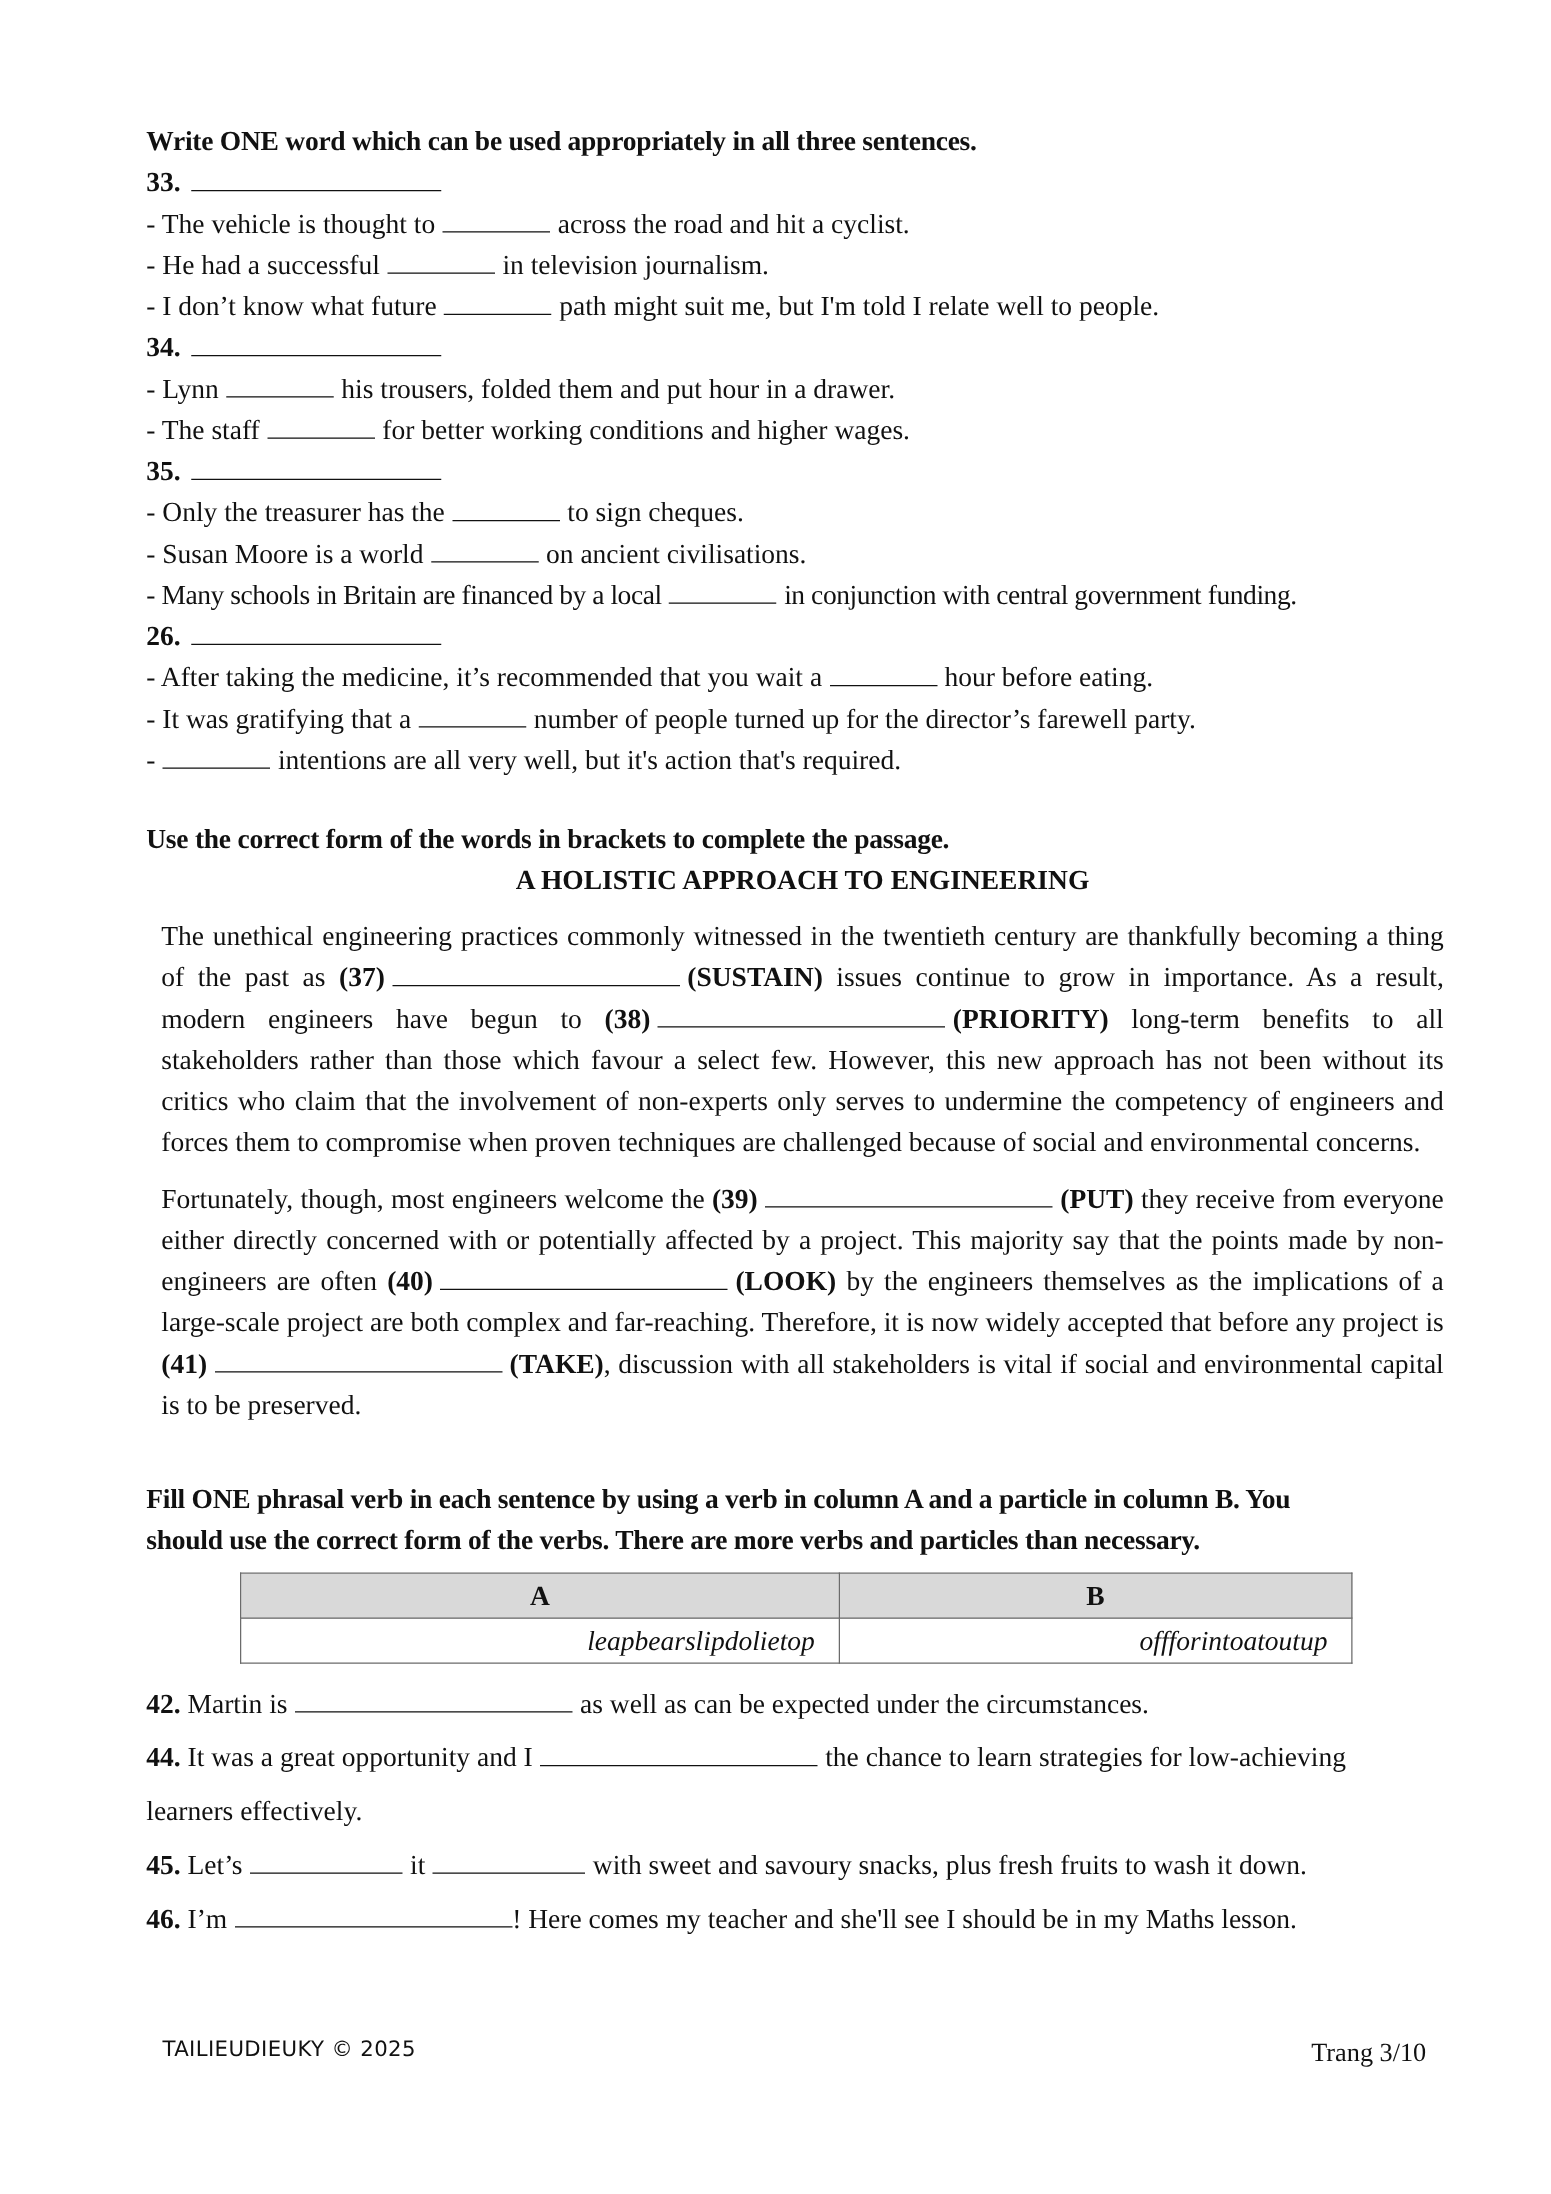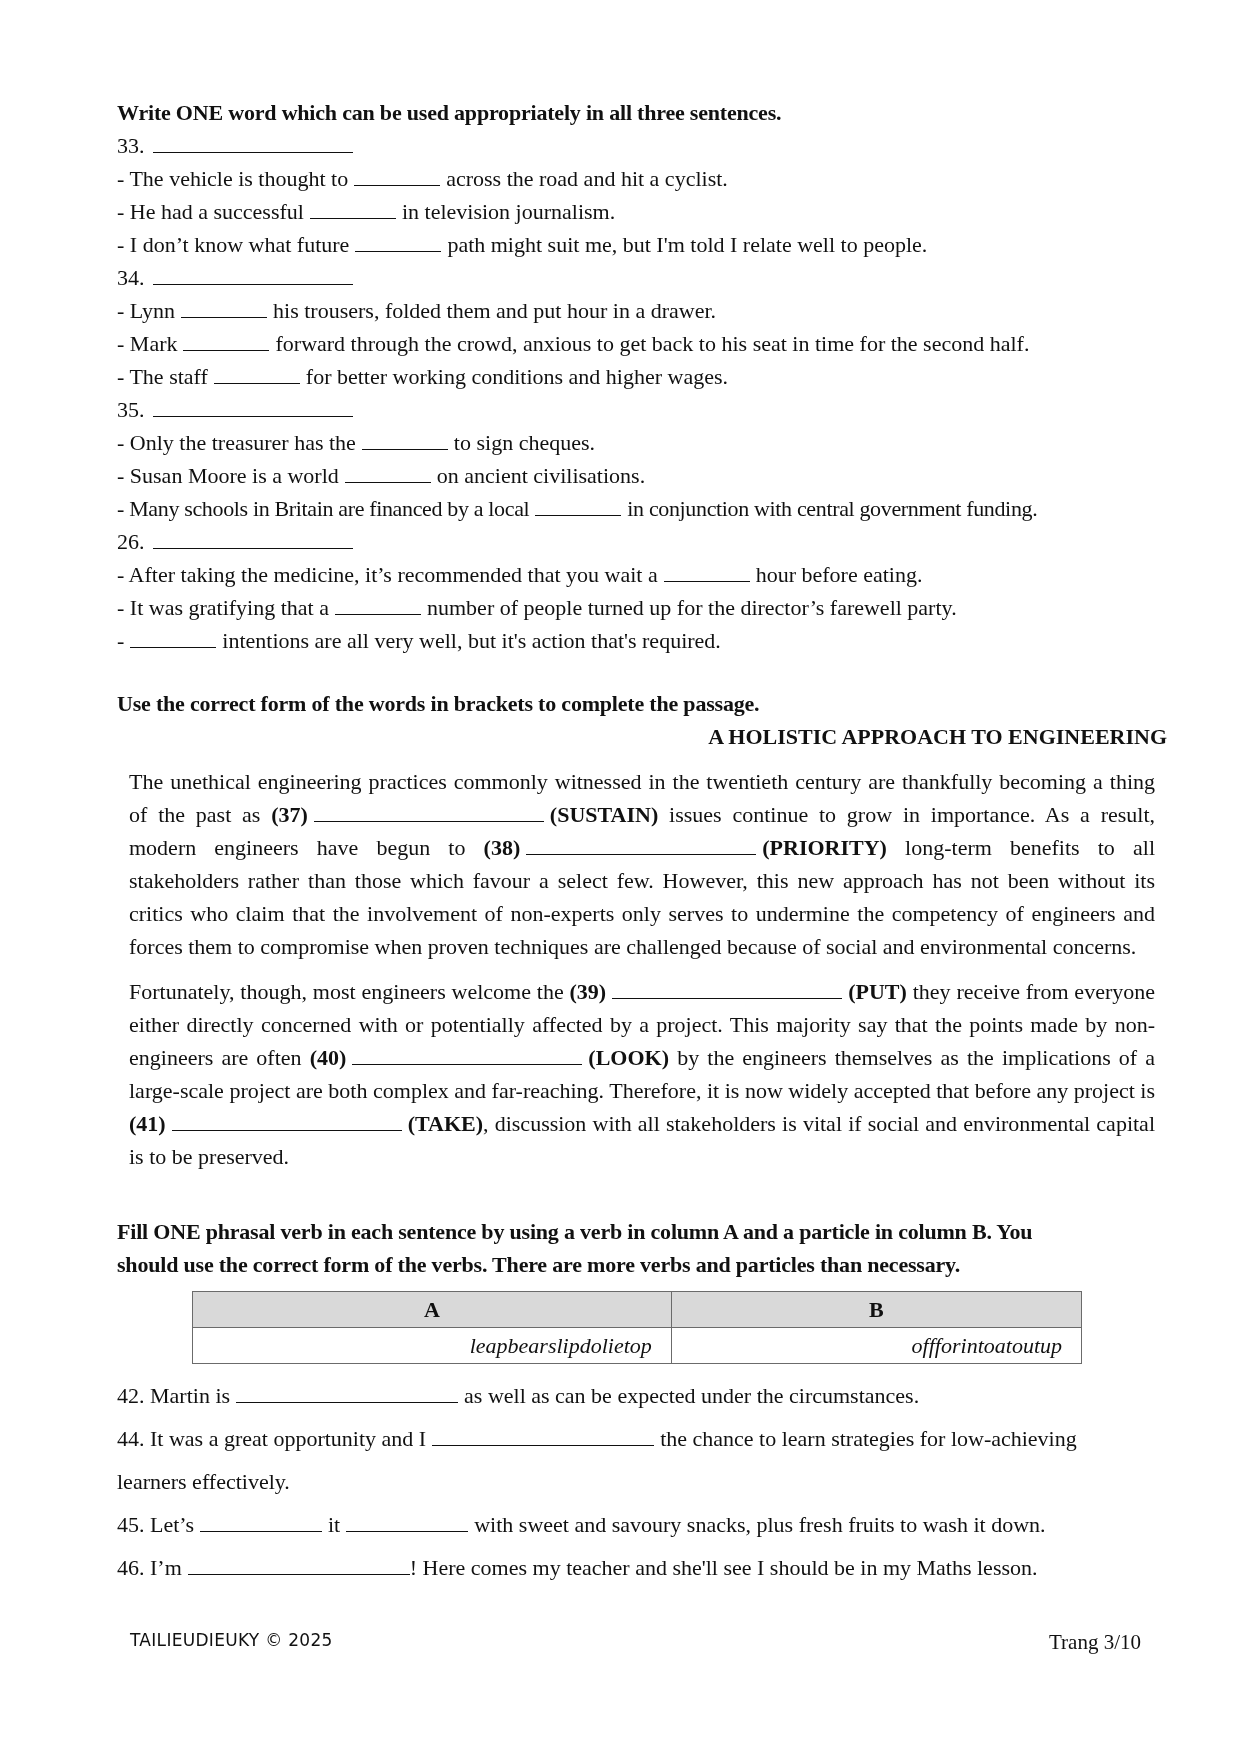--- a/index.html
+++ b/index.html
@@ -8,28 +8,28 @@
     height: 1755px;
     position: relative;
     font-family: "Liberation Serif", serif;
     color: #111111;
     font-size: 22px;
     overflow: hidden;
   }
   .page { position: absolute; left: 117px; top: 96px; width: 1050px; }
   .line { height: 33px; line-height: 33px; white-space: nowrap; }
   .instr { font-weight: bold; letter-spacing: -0.2px; }
-  .qnum { font-weight: normal; }
+  .qnum { font-weight: bold; }
   .blank { display: inline-block; border-bottom: 1.5px solid #111; height: 22px; vertical-align: baseline; margin: 0 6px; }
   .b-head { width: 200px; margin-left: 8px; }
   .b-short { width: 86px; }
   .b-pass { width: 230px; }
   .b-ph { width: 222px; }
   .b-45 { width: 122px; }
-  .title { text-align: right; font-weight: bold; }
+  .title { text-align: center; font-weight: bold; }
   .para { text-align: justify; line-height: 33px; }
   .para p { margin: 12px; }
   .kw { font-weight: bold; }
   .gap-sec { height: 30px; }
   table.pv {
     margin-left: 75px; margin-top: 10px; border-collapse: collapse; width: 890px;
     font-size: 22px;
   }
   table.pv th { background: #d9d9d9; border: 1.5px solid #6b6b6b; height: 33px; font-weight: bold; }
   table.pv td { border: 1.5px solid #6b6b6b; height: 33px; font-style: italic; }
@@ -49,21 +49,20 @@
   <div>
     <div class="line"><span class="qnum">33.</span><span class="blank b-head"></span></div>
     <div class="line"><span>- The vehicle is thought to</span><span class="blank b-short"></span><span>across the road and hit a cyclist.</span></div>
     <div class="line"><span>- He had a successful</span><span class="blank b-short"></span><span>in television journalism.</span></div>
     <div class="line"><span>- I don’t know what future</span><span class="blank b-short"></span><span>path might suit me, but I'm told I relate well to people.</span></div>
   </div>
 
   <div>
     <div class="line"><span class="qnum">34.</span><span class="blank b-head"></span></div>
     <div class="line"><span>- Lynn</span><span class="blank b-short"></span><span>his trousers, folded them and put hour in a drawer.</span></div>
-    <div class="line"><span>- Mark</span><span class="blank b-short"></span><span>forward through the crowd, anxious to get back to his seat in time for the second half.</span></div>
     <div class="line"><span>- The staff</span><span class="blank b-short"></span><span>for better working conditions and higher wages.</span></div>
   </div>
 
   <div>
     <div class="line"><span class="qnum">35.</span><span class="blank b-head"></span></div>
     <div class="line"><span>- Only the treasurer has the</span><span class="blank b-short"></span><span>to sign cheques.</span></div>
     <div class="line"><span>- Susan Moore is a world</span><span class="blank b-short"></span><span>on ancient civilisations.</span></div>
     <div class="line" style="letter-spacing:-0.35px"><span>- Many schools in Britain are financed by a local</span><span class="blank b-short"></span><span>in conjunction with central government funding.</span></div>
   </div>
 

